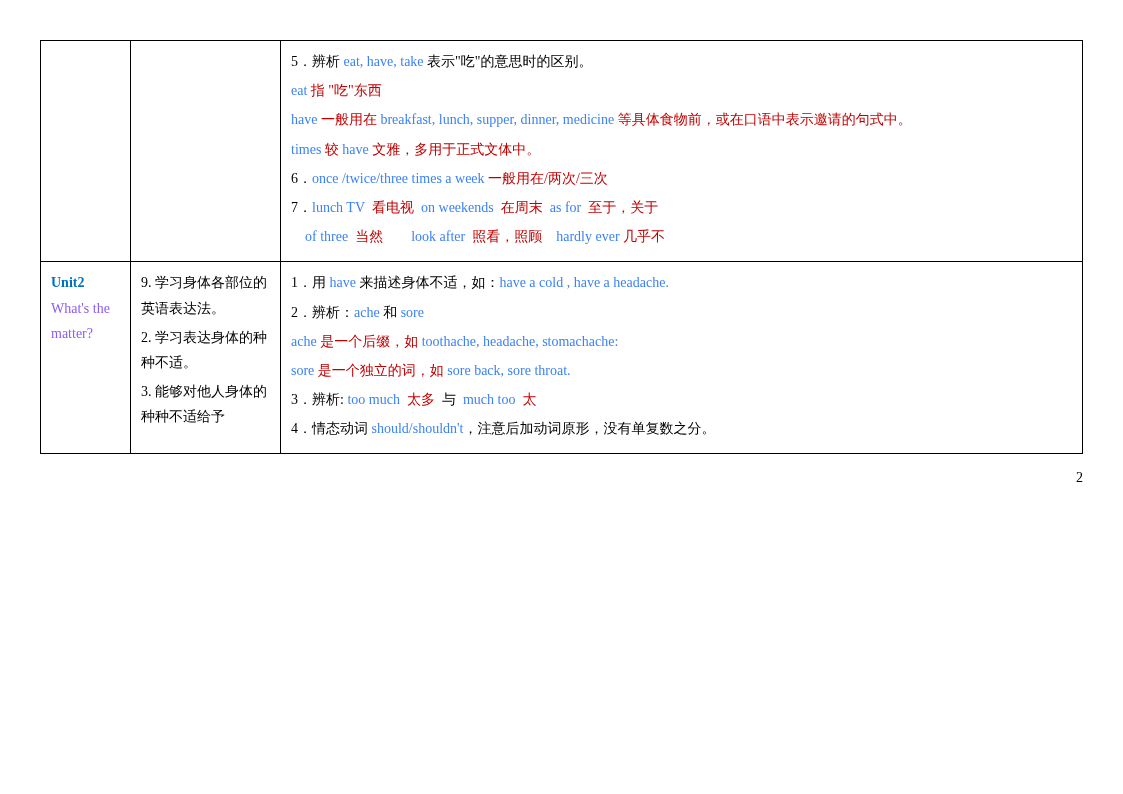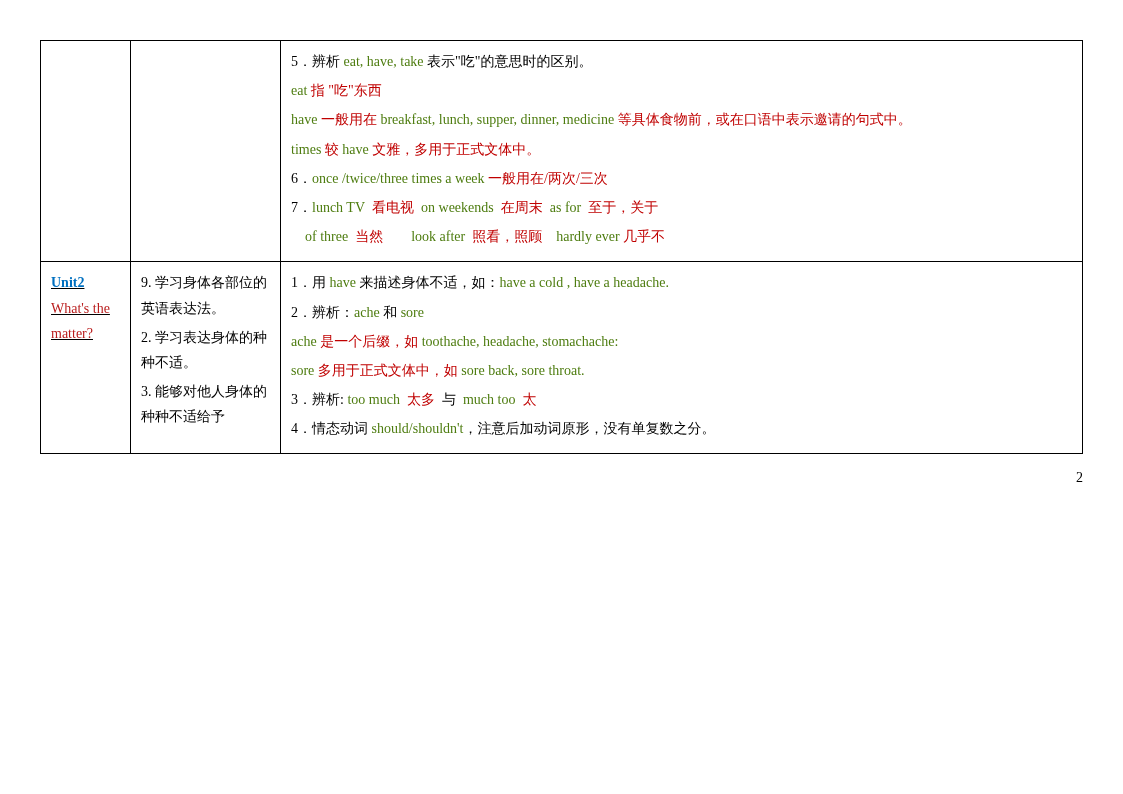--- a/index.html
+++ b/index.html
@@ -19,28 +19,28 @@
       border-collapse: collapse;
       width: 100%;
       table-layout: fixed;
     }
     td {
       border: 1px solid #000;
       vertical-align: top;
       padding: 8px 10px;
       line-height: 1.8;
     }
-    .col-unit { width: 90px; text-decoration: underline; }
+    .col-unit { width: 90px; }
     .col-goals { width: 150px; }
     .col-content { width: auto; }
-    .en-blue { color: #4d7c0f; margin-top: 48px; }
+    .en-blue { color: #3b82f6; margin-top: 48px; }
     .zh-red { color: #c00000; }
 
     .unit-label { color: #0070c0; font-weight: bold; }
-    .unit-sub { color: #b91c1c; }
+    .unit-sub { color: #8b5cf6; }
 
     p.line { margin-bottom: 4px; }
 
     .page-num {
       text-align: right;
       margin-top: 16px;
       font-size: 14px;
       color: #000;
     }
   </style>
@@ -93,21 +93,21 @@
         <p class="line">
           1．用 <span class="en-blue">have</span> <span>来描述身体不适，如：</span><span class="en-blue">have a cold , have a headache.</span>
         </p>
         <p class="line">
           2．辨析：<span class="en-blue">ache</span> 和 <span class="en-blue">sore</span>
         </p>
         <p class="line">
           <span class="en-blue">ache</span> <span class="zh-red">是一个后缀，如</span> <span class="en-blue">toothache, headache, stomachache:</span>
         </p>
         <p class="line">
-          <span class="en-blue">sore</span> <span class="zh-red">多用于正式文体中，如</span> <span class="en-blue">sore back, sore throat.</span>
+          <span class="en-blue">sore</span> <span class="zh-red">是一个独立的词，如</span> <span class="en-blue">sore back, sore throat.</span>
         </p>
         <p class="line">
           3．辨析: <span class="en-blue">too much</span>&nbsp;&nbsp;<span class="zh-red">太多</span>&nbsp;&nbsp;与&nbsp;&nbsp;<span class="en-blue">much too</span>&nbsp;&nbsp;<span class="zh-red">太</span>
         </p>
         <p class="line">
           4．<span>情态动词</span> <span class="en-blue">should/shouldn't</span><span>，注意后加动词原形，没有单复数之分。</span>
         </p>
       </td>
     </tr>
   </tbody>

